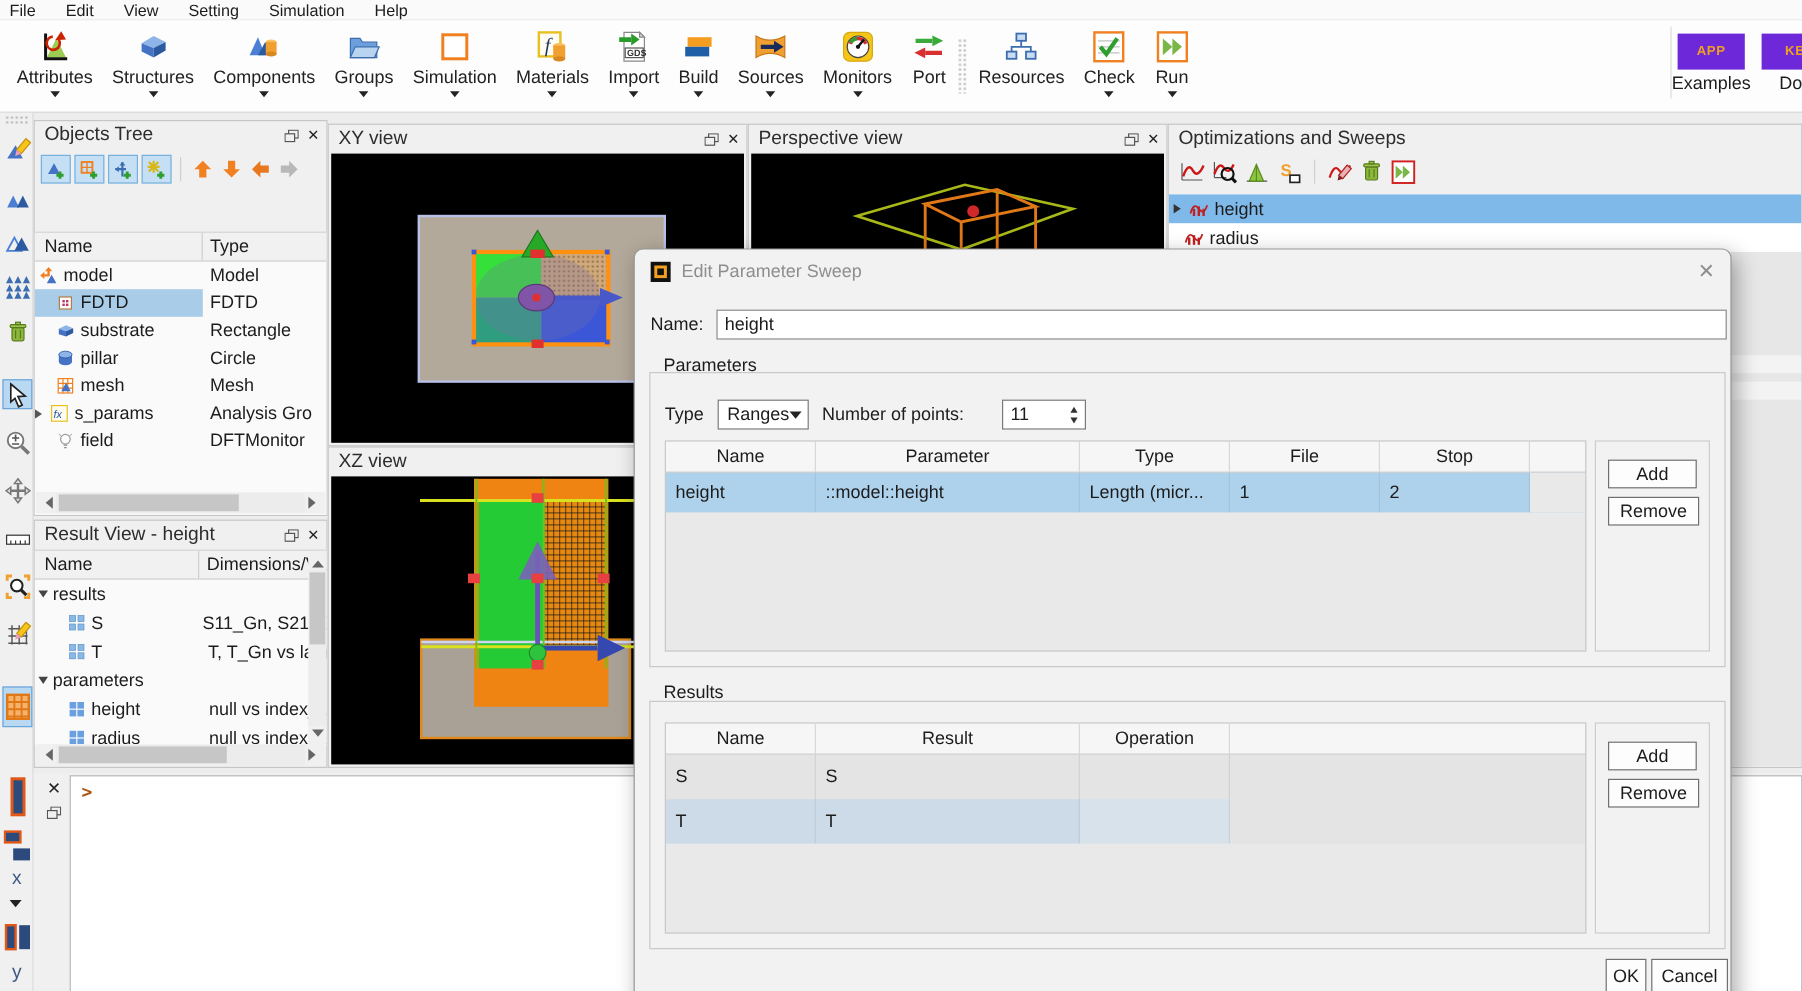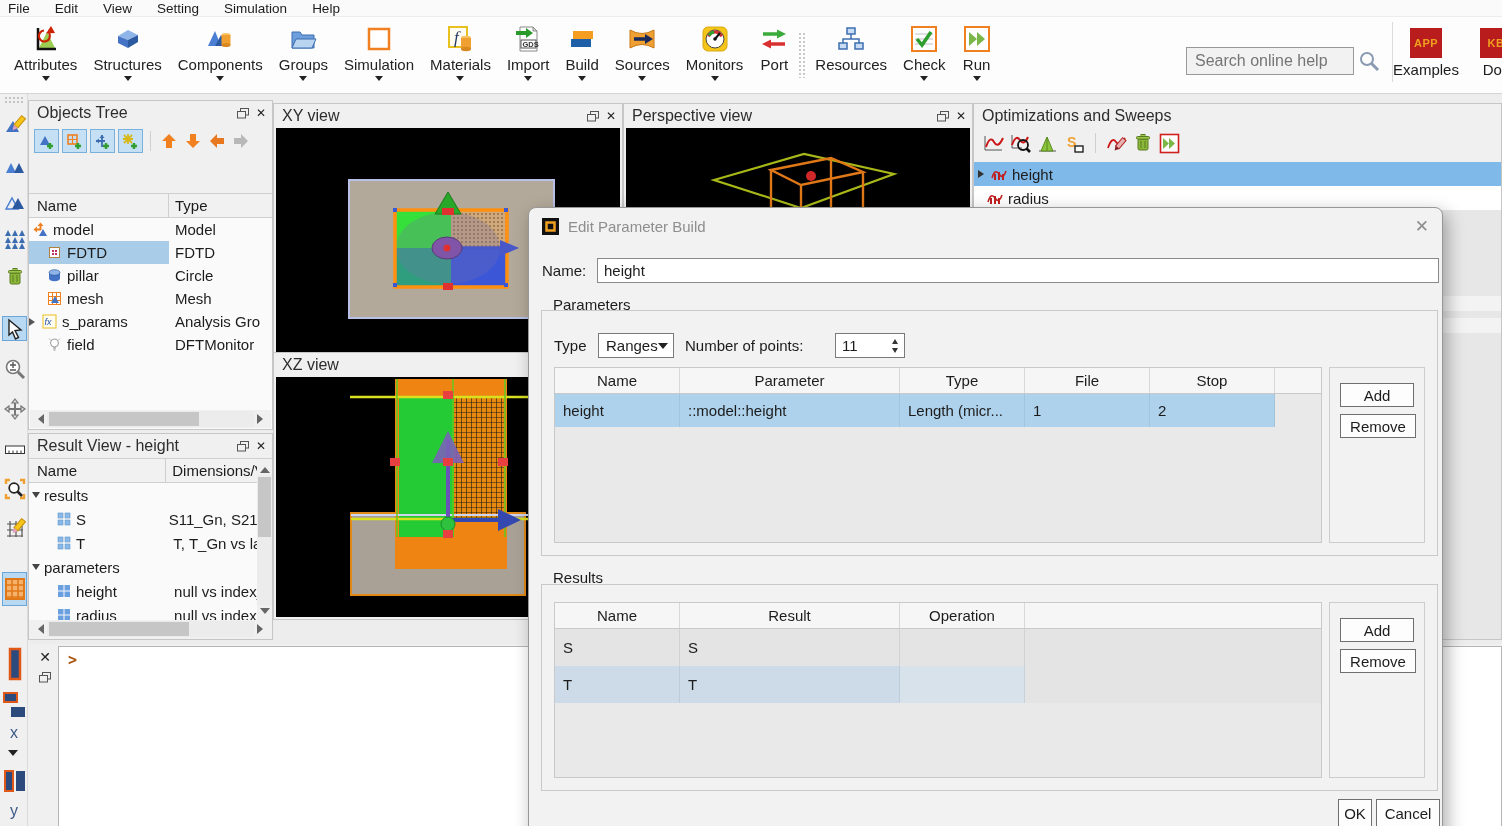--- a/index.html
+++ b/index.html
@@ -17,21 +17,21 @@
 .tb-item{display:flex;flex-direction:column;align-items:center;padding:2px 8px 0;white-space:nowrap}
 .tb-icon{height:34px;display:flex;align-items:center;justify-content:center}
 .tb-label{font-size:15px;color:#222}
 .tb-caret{width:0;height:0;border:4px solid transparent;border-top:5px solid #222;margin-top:3px}
 .nodrop .tb-caret{visibility:hidden}
 .tbsep{width:8px;height:46px;margin:12px 1px 0;background:radial-gradient(circle,#c9c9c9 1px,transparent 1.3px);background-size:4px 4px}
 .search-wrap{position:absolute;left:1186px;top:47px;display:flex;align-items:center;gap:4px}
 .search-input{width:168px;height:28px;border:1px solid #999;background:#f2f2f2;font-size:16px;padding:0 8px;color:#444;font-family:inherit}
 .badge-sep{position:absolute;left:1392px;top:22px;height:60px;width:1px;background:#dcdcdc}
 .badge-item{position:absolute;top:28px;display:flex;flex-direction:column;align-items:center}
-.badge-box{width:32px;height:30px;background:#b91c1c;color:#f0a020;font-weight:bold;font-size:11px;
+.badge-box{width:56px;height:30px;background:#6d28d9;color:#f0a020;font-weight:bold;font-size:11px;
   display:flex;align-items:center;justify-content:center;letter-spacing:.5px}
 .badge-label{font-size:15px;margin-top:3px}
 
 
 .rail{position:absolute;left:0;top:94px;width:28px;height:732px;background:#f0f0f0;border-right:1px solid #dadada}
 .rico{position:absolute;left:2px;width:25px;height:25px;display:flex;align-items:center;justify-content:center}
 .rico.sel{background:#b9d8f2;border:1px solid #6ca6d9}
 .rlabel{position:absolute;left:0;width:28px;text-align:center;font-size:16px;color:#3c5a86}
 .rcaret{position:absolute;left:8px;width:0;height:0;border:5px solid transparent;border-top:6px solid #222}
 .raildots{position:absolute;left:4px;top:2px;width:20px;height:8px;
@@ -288,29 +288,20 @@
             <rect x="3" y="3" width="24" height="24" fill="#fff" stroke="#f08020" stroke-width="2"></rect>
             <polygon points="7,8 15,15 7,22" fill="#7ab648"></polygon>
             <polygon points="15,8 23,15 15,22" fill="#7ab648"></polygon>
           </svg>
         </span>
       <span class="tb-label">Run</span>
       <span class="tb-caret"></span>
     </div>
   </div>
 
-  <div class="search-wrap">
-    <input class="search-input" placeholder="Search online help" style="">
-    <span style="display:flex">
-        <svg width="22" height="22" viewBox="0 0 22 22">
-          <circle cx="9" cy="9" r="6" fill="none" stroke="#8a9ab0" stroke-width="2"></circle>
-          <line x1="13.5" y1="13.5" x2="20" y2="20" stroke="#8a9ab0" stroke-width="3"></line>
-        </svg>
-      </span>
-  </div>
   <div class="badge-sep"></div>
   <div class="badge-item" style="left:1398px;width:56px">
     <span class="badge-box">APP</span>
     <span class="badge-label">Examples</span>
   </div>
   <div class="badge-item" style="left:1468px;width:56px">
     <span class="badge-box">KB</span>
     <span class="badge-label">Doc</span>
   </div>
 
@@ -529,20 +520,34 @@
                   <rect x="5" y="5" width="2" height="2"></rect>
                   <rect x="8" y="5" width="2" height="2"></rect>
                   <rect x="5" y="8" width="2" height="2"></rect>
                   <rect x="8" y="8" width="2" height="2"></rect>
                 </g>
               </svg>
             </span>
             <span>FDTD</span>
           </span>
         <span class="c2">FDTD</span>
+      </div>
+      <div class="trow">
+        <span class="c1">
+            <span class="ind1"></span>
+            <span class="ticon">
+              <svg width="15" height="15" viewBox="0 0 15 15">
+                <polygon points="2,6 8,3 14,5.5 8,8" fill="#8fb4e8"></polygon>
+                <polygon points="2,6 8,8 8,12.5 2,10.5" fill="#4472c4"></polygon>
+                <polygon points="8,8 14,5.5 14,9.5 8,12.5" fill="#2c5aa0"></polygon>
+              </svg>
+            </span>
+            <span>substrate</span>
+          </span>
+        <span class="c2">Rectangle</span>
       </div>
       <div class="trow">
         <span class="c1">
             <span class="ind1"></span>
             <span class="ticon">
               <svg width="15" height="15" viewBox="0 0 15 15">
                 <path d="M2,4.5 v6 a5.5,2.8 0 0 0 11,0 v-6" fill="#4472c4"></path>
                 <ellipse cx="7.5" cy="4.5" rx="5.5" ry="2.8" fill="#8fb4e8" stroke="#2c5aa0" stroke-width="0.7"></ellipse>
               </svg>
             </span>
@@ -768,21 +773,21 @@
         <g fill="#3858d8">
             <rect x="117" y="80" width="4" height="4"></rect>
             <rect x="228" y="80" width="4" height="4"></rect>
             <rect x="117" y="155" width="4" height="4"></rect>
             <rect x="228" y="155" width="4" height="4"></rect>
           </g>
       </svg>
     </div>
   </div>
 
-  <div class="panel" style="left:273px;top:352px;width:350px;height:268px">
+  <div class="panel" style="left:273px;top:372px;width:350px;height:268px">
     <div class="ptitle">
       <span>XZ view</span>
       <span class="pbtns">
         <span style="display:flex">
             <svg width="12" height="11" viewBox="0 0 12 11">
               <rect x="3.5" y="0.5" width="8" height="6.5" fill="none" stroke="#555"></rect>
               <rect x="0.5" y="3.5" width="8" height="6.5" fill="#f0f0f0" stroke="#555"></rect>
             </svg>
           </span>
         <span class="pclose">✕</span>
@@ -966,21 +971,21 @@
   </div>
 
   <div id="dialog">
     <div class="dlg-title">
       <span style="display:flex">
           <svg width="17" height="17" viewBox="0 0 17 17">
             <rect width="17" height="17" fill="#111"></rect>
             <rect x="4.5" y="4.5" width="8" height="8" fill="none" stroke="#f0a020" stroke-width="2.5"></rect>
           </svg>
         </span>
-      <span>Edit Parameter Build</span>
+      <span>Edit Parameter Sweep</span>
       <span class="dlg-close">✕</span>
     </div>
 
     <span class="dlg-label" style="left:13px;top:50px">Name:</span>
     <input class="dlg-input" style="left: 68px; top: 50px; width: 842px; height: 25px;" value="height">
 
     <span class="dlg-label" style="left:24px;top:84px">Parameters</span>
     <div class="groupbox" style="left:12px;top:102px;width:897px;height:246px">
       <span class="dlg-label" style="left:12px;top:22px">Type</span>
       <div class="combo" style="left:56px;top:22px;width:76px;height:25px">

